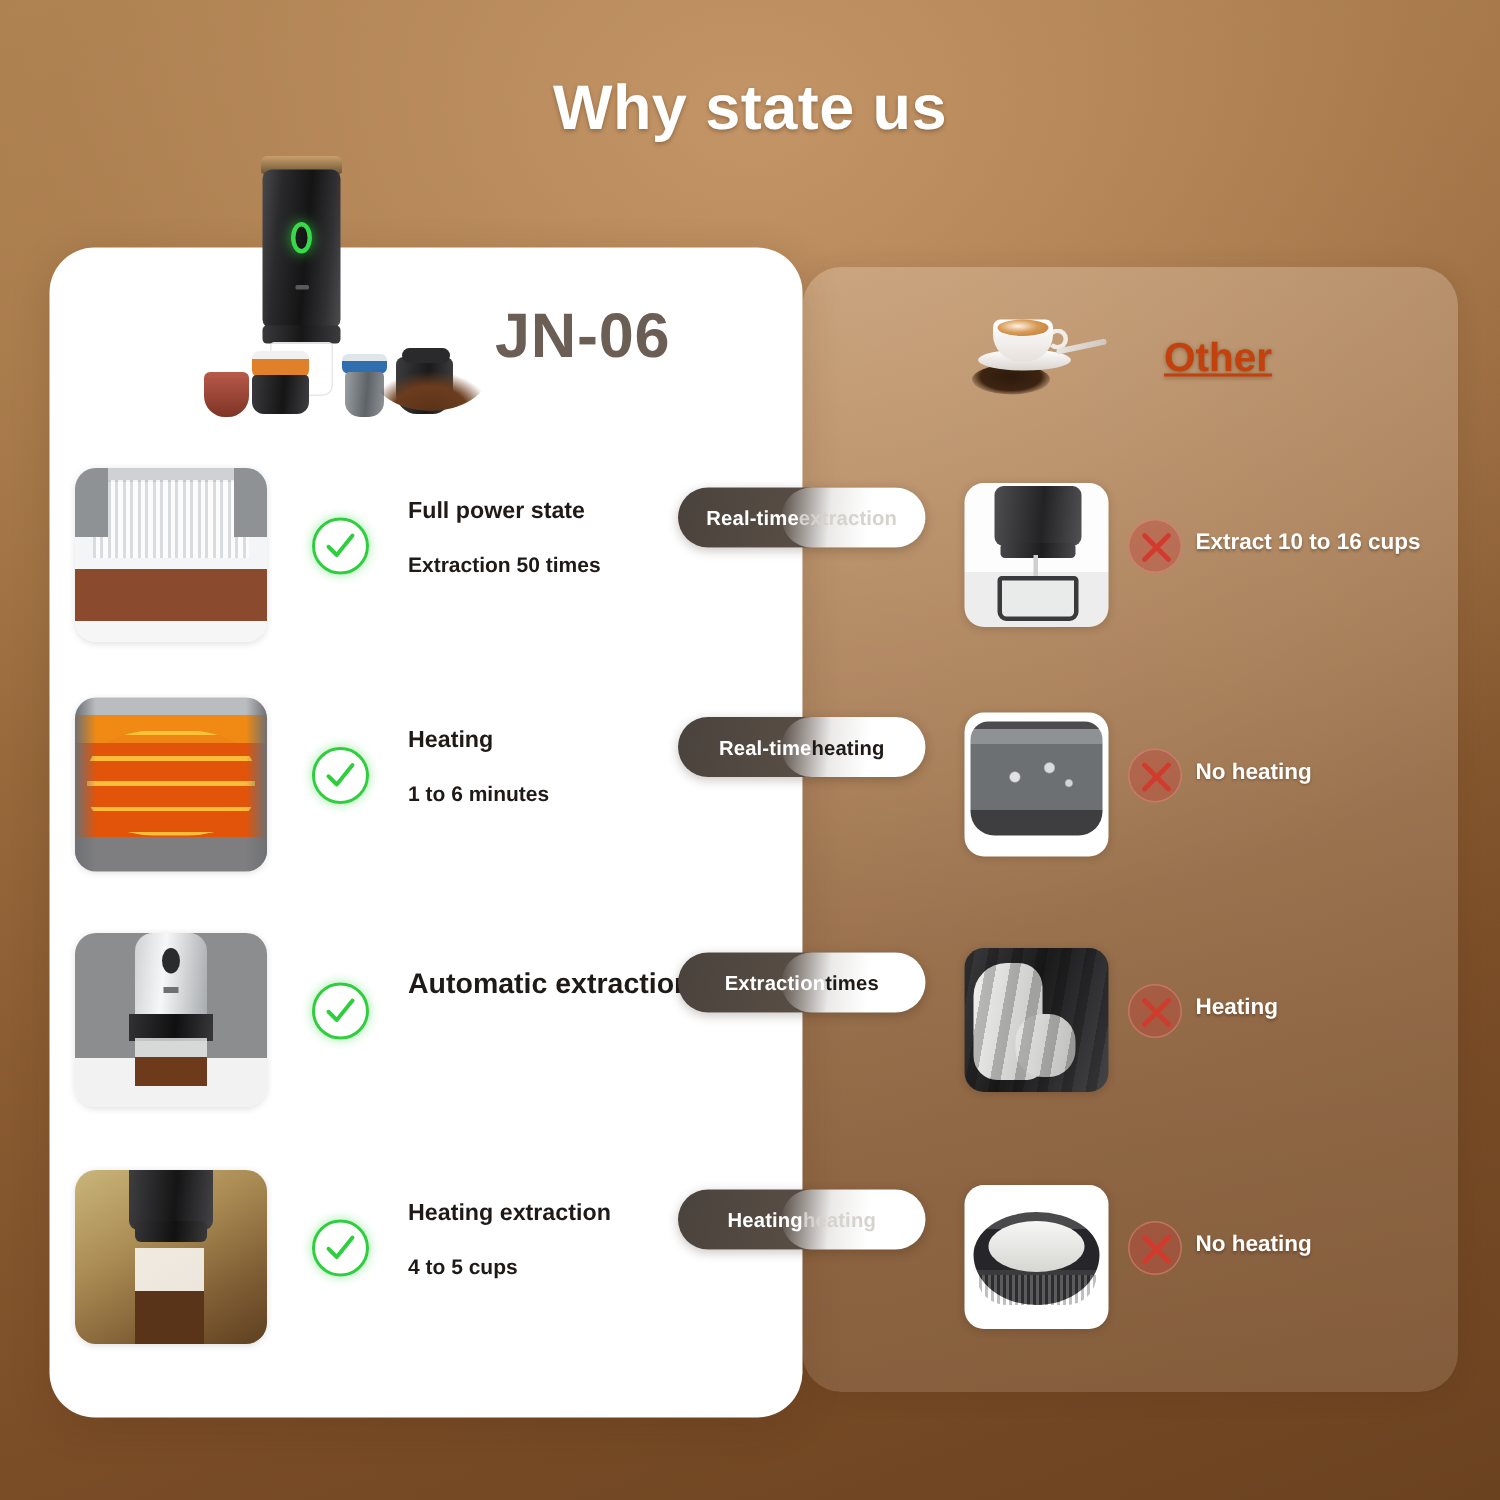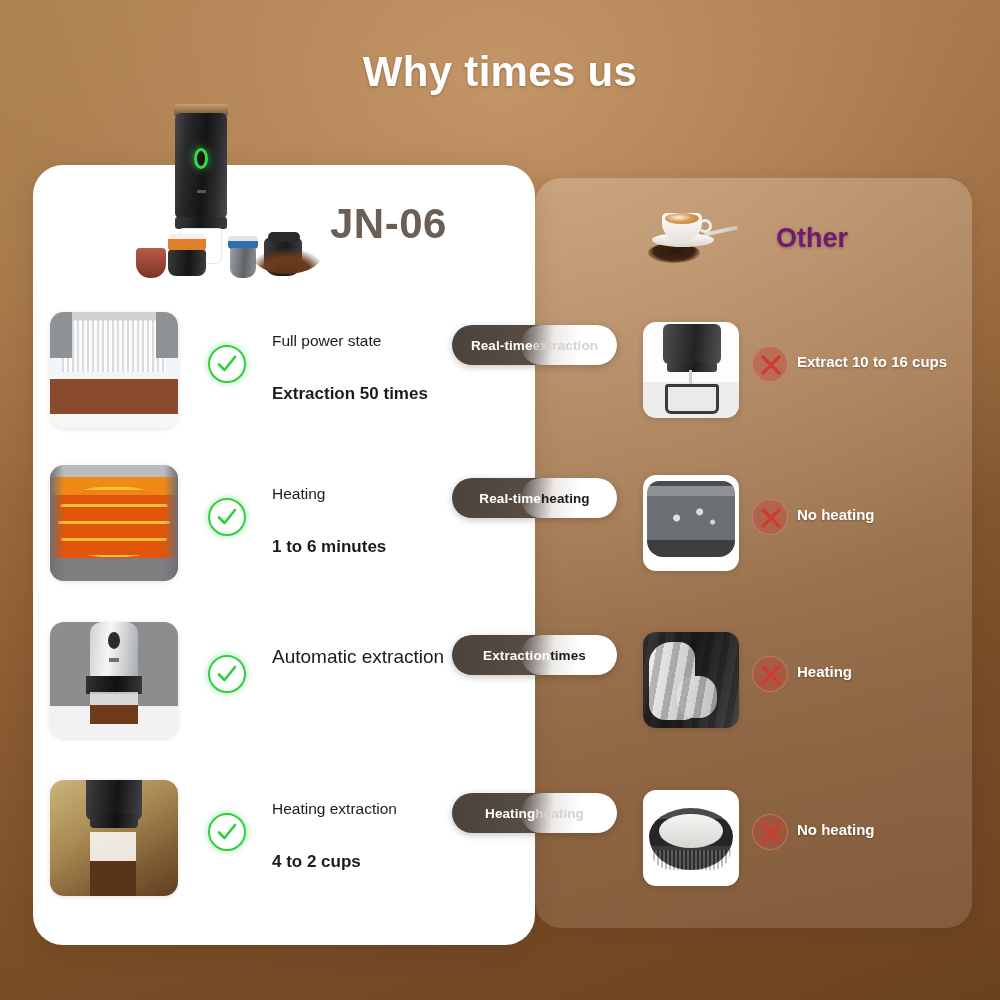--- a/index.html
+++ b/index.html
@@ -81,41 +81,42 @@
     background:linear-gradient(180deg,#ffffff,#e6e1dc);}
   .cup-crema{position:absolute;left:17px;top:8px;width:34px;height:11px;border-radius:50%;
     background:radial-gradient(ellipse at 40% 40%,#fff4e4 0%,#d89a57 45%,#b9772f 100%);}
   .cup-handle{position:absolute;left:50px;top:14px;width:14px;height:14px;border-radius:50%;
     border:3px solid #f2ece6;border-left-color:transparent;}
   .cup-spoon{position:absolute;left:56px;top:24px;width:34px;height:4px;border-radius:2px;
     background:linear-gradient(90deg,#e8e3dd,#cfc8c1);transform:rotate(-12deg);}
   .cup-beans{position:absolute;left:0px;top:38px;width:52px;height:20px;border-radius:50%;
     background:radial-gradient(ellipse at 50% 40%,#2d1a0c 0%,#3d2412 55%,rgba(61,36,18,0) 78%);}
   .other-title{
-    position:absolute; left:128px; top:18px; font-size:27px; font-weight:bold; color:#701a75;
+    position:absolute; left:128px; top:18px; font-size:27px; font-weight:bold; color:#c2410c;
     text-shadow:0 1px 3px rgba(60,32,10,.4);
+    text-decoration:underline;
   }
 
   
   .row{ position:absolute; left:0; width:1000px; height:130px; }
 
   .thumb{
     position:absolute; left:50px; width:128px; height:116px; top:7px;
     border-radius:14px; overflow:hidden; background:#ddd;
     box-shadow:0 1px 5px rgba(0,0,0,.12);
   }
   .check{
     position:absolute; left:208px; top:40px; width:38px; height:38px; border-radius:50%;
     border:2.5px solid #2ecf3d; box-shadow:0 0 7px rgba(46,207,61,.45);
   }
   .check svg{position:absolute;left:5px;top:5px;}
 
   .feat{ position:absolute; left:272px; top:26px; width:190px; color:#1f1a16; }
-  .feat .l1{ font-size:15.5px; font-weight:normal; line-height:1.35; }
-  .feat .l2{ font-size:17px; font-weight:bold; margin-top:31px; line-height:1.3; }
+  .feat .l1{ font-size:15.5px; font-weight:bold; line-height:1.35; }
+  .feat .l2{ font-size:14px; font-weight:bold; margin-top:15px; line-height:1.3; }
   .feat.big .l1{ font-size:19px; line-height:1.25; margin-top:4px; }
 
   
   .badge{
     position:absolute; left:452px; top:20px; width:165px; height:40px; border-radius:20px;
     background:linear-gradient(100deg,#4a423c 0%,#574d45 48%,#5e534a 100%);
     box-shadow:0 2px 7px rgba(40,22,8,.25);
     z-index:8;
   }
   .badge .gloss{
@@ -147,21 +148,21 @@
     position:absolute; left:797px; top:48px; font-size:15px; font-weight:bold; color:#ffffff;
     white-space:nowrap; text-shadow:0 1px 2px rgba(50,25,8,.4);
   }
 </style>
 </head>
 <body>
 
 <div class="other-panel"></div>
 <div class="main-card"></div>
 
-<div class="page-title">Why times us</div>
+<div class="page-title">Why state us</div>
 
 <div class="hero-machine">
   <div class="hm-cap"></div>
   <div class="hm-body"></div>
   <div class="hm-led"></div>
   <div class="hm-slot"></div>
   <div class="hm-ring"></div>
   <div class="hm-clear"></div>
 </div>
 
@@ -302,21 +303,21 @@
     <div style="position:absolute;left:40px;top:34px;width:48px;height:14px;background:linear-gradient(95deg,#343436,#111112 55%,#393939);border-radius:4px;"></div>
     <div style="position:absolute;left:40px;top:52px;width:46px;height:64px;background:linear-gradient(180deg,rgba(250,248,244,.88) 0 45%,#5a3419 45% 100%);"></div>
   </div>
   <div class="check">
     <svg width="24" height="24" viewBox="0 0 24 24">
         <path d="M4 12.5 L9.5 18 L20 5" fill="none" stroke="#2ecf3d" stroke-width="2.6" stroke-linecap="round" stroke-linejoin="round"></path>
       </svg>
   </div>
   <div class="feat">
     <div class="l1">Heating extraction</div>
-    <div class="l2">4 to 2 cups</div>
+    <div class="l2">4 to 5 cups</div>
   </div>
   <div class="badge light">
     <div class="gloss"></div>
     <div class="btxt">
         <span>Heating</span>
         <span class="tail"> heating</span>
       </div>
   </div>
   <div class="thumb-r" style="background:#ffffff;">
     <div style="position:absolute;left:6px;top:18px;width:84px;height:62px;border-radius:50%/46% 46% 54% 54%;background:linear-gradient(180deg,#4a4a4c 0 18%,#26262a 18% 62%,#3b3b3e 62% 100%);"></div>

